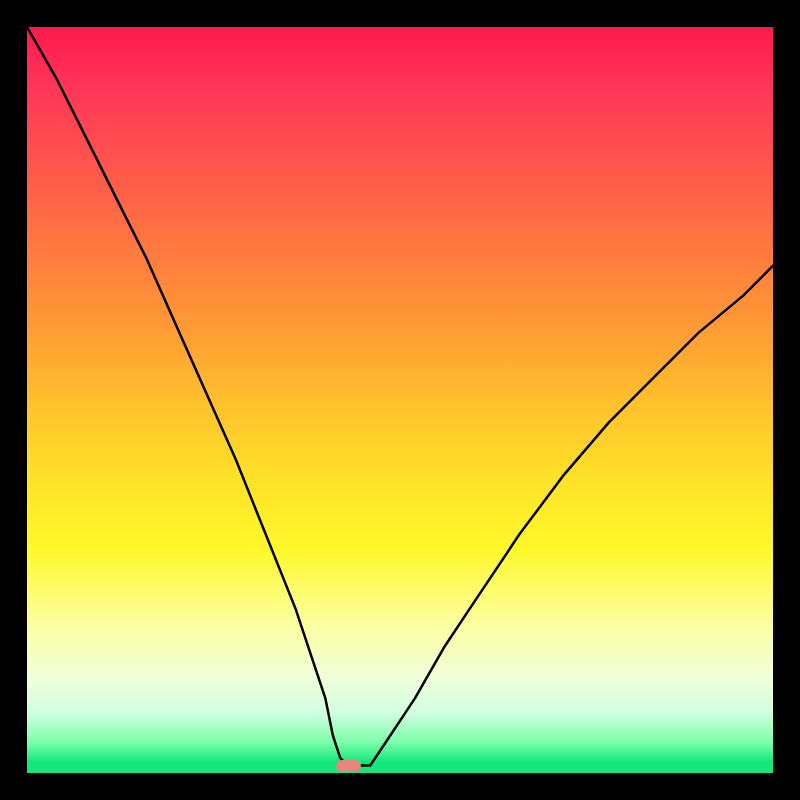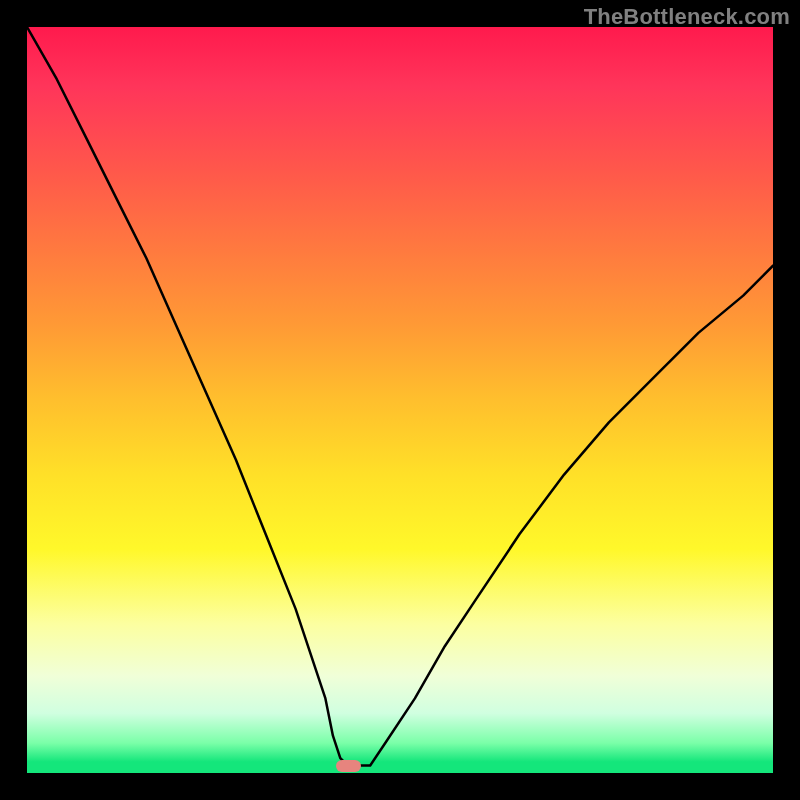--- a/index.html
+++ b/index.html
@@ -73,14 +73,13 @@
 
 <div class="frame">
   <div class="plot-area"></div>
 
   <svg class="curve" width="746" height="746" viewBox="0 0 746 746">
     <path id="curve-path" fill="none" stroke="#000" stroke-width="2.5" stroke-linecap="round" stroke-linejoin="round" d="M0.0 0.0 L29.8 52.2 L59.7 111.9 L89.5 171.6 L119.4 231.3 L149.2 298.4 L179.0 365.5 L208.9 432.7 L238.7 507.3 L268.6 581.9 L298.4 671.4 L305.9 708.7 L313.3 731.1 L320.8 738.5 L328.2 738.5 L343.2 738.5 L358.1 716.2 L387.9 671.4 L417.8 619.2 L447.6 574.4 L492.4 507.3 L537.1 447.6 L581.9 395.4 L626.6 350.6 L671.4 305.9 L716.2 268.6 L746.0 238.7"></path>
   </svg>
 
   <div class="bottom-marker"></div>
 
-  <div class="watermark">TheBottleneck.com</div>
 </div>
 
 </body></html>

